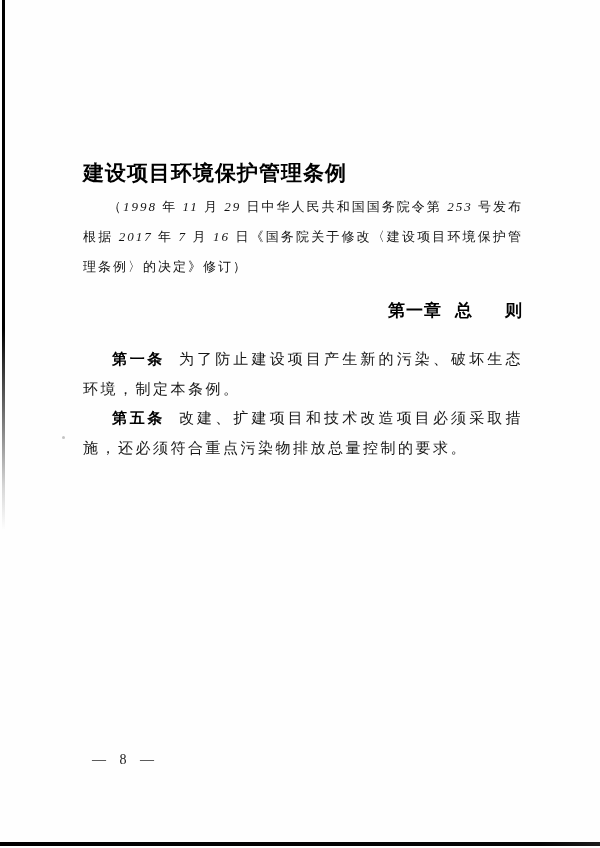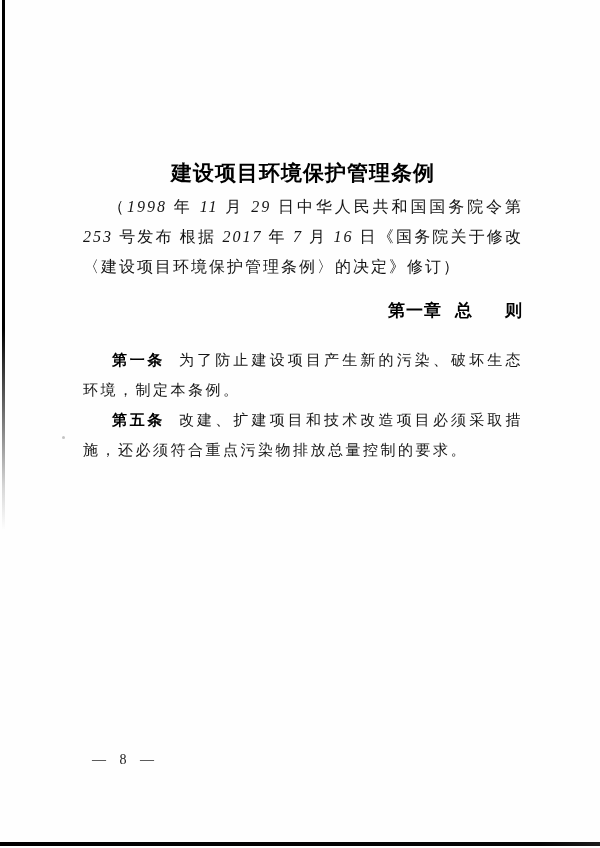--- a/index.html
+++ b/index.html
@@ -47,35 +47,34 @@
     border-radius: 50%;
     background: rgba(60,60,60,0.3);
   }
   
   .doc-title {
     position: absolute;
     top: 158px;
     left: 83px;
     width: 440px;
     margin: 0;
-    text-align: center;
     font-size: 21px;
     line-height: 30px;
     font-weight: 700;
     letter-spacing: 1px;
     color: #000;
     font-family: "Liberation Serif", "DejaVu Serif", serif;
   }
   .preamble {
     position: absolute;
     top: 192px;
     left: 83px;
     width: 440px;
     margin: 0;
-    font-size: 16px;
+    font-size: 13px;
     line-height: 30px;
     letter-spacing: 2px;
     text-indent: 25px;
     text-align: justify;
     text-justify: inter-character;
     font-style: italic;
     font-style: oblique 9deg;
     color: #141414;
   }
   .chapter-heading {
@@ -108,21 +107,21 @@
     text-align: justify;
     text-justify: inter-character;
     color: #161616;
   }
   .article-label {
     font-weight: 700;
     font-style: normal;
     letter-spacing: 2px;
     margin-right: 14px;
     color: #000;
-    font-family: Liberation Sans, sans-serif;
+    font-family: Liberation Serif, serif;
   }
   .article-text {
     font-style: italic;
     font-style: oblique 9deg;
   }
   .page-number {
     position: absolute;
     top: 750px;
     left: 92px;
     font-size: 14px;

